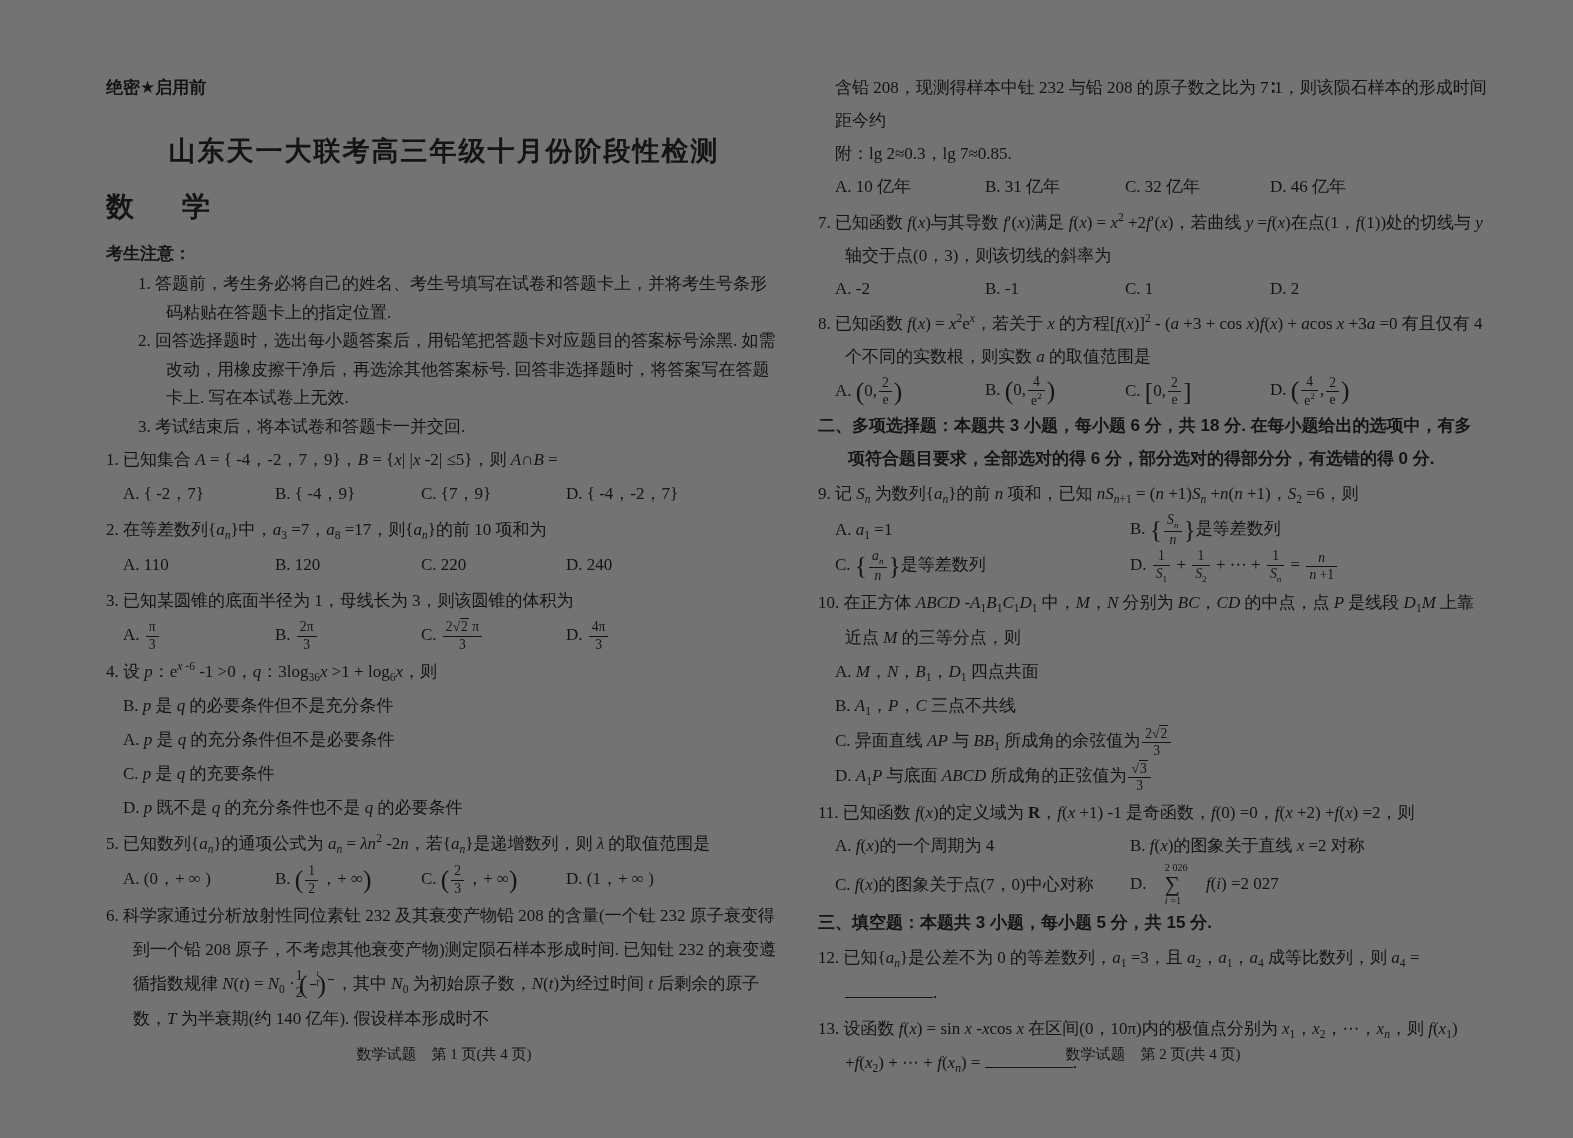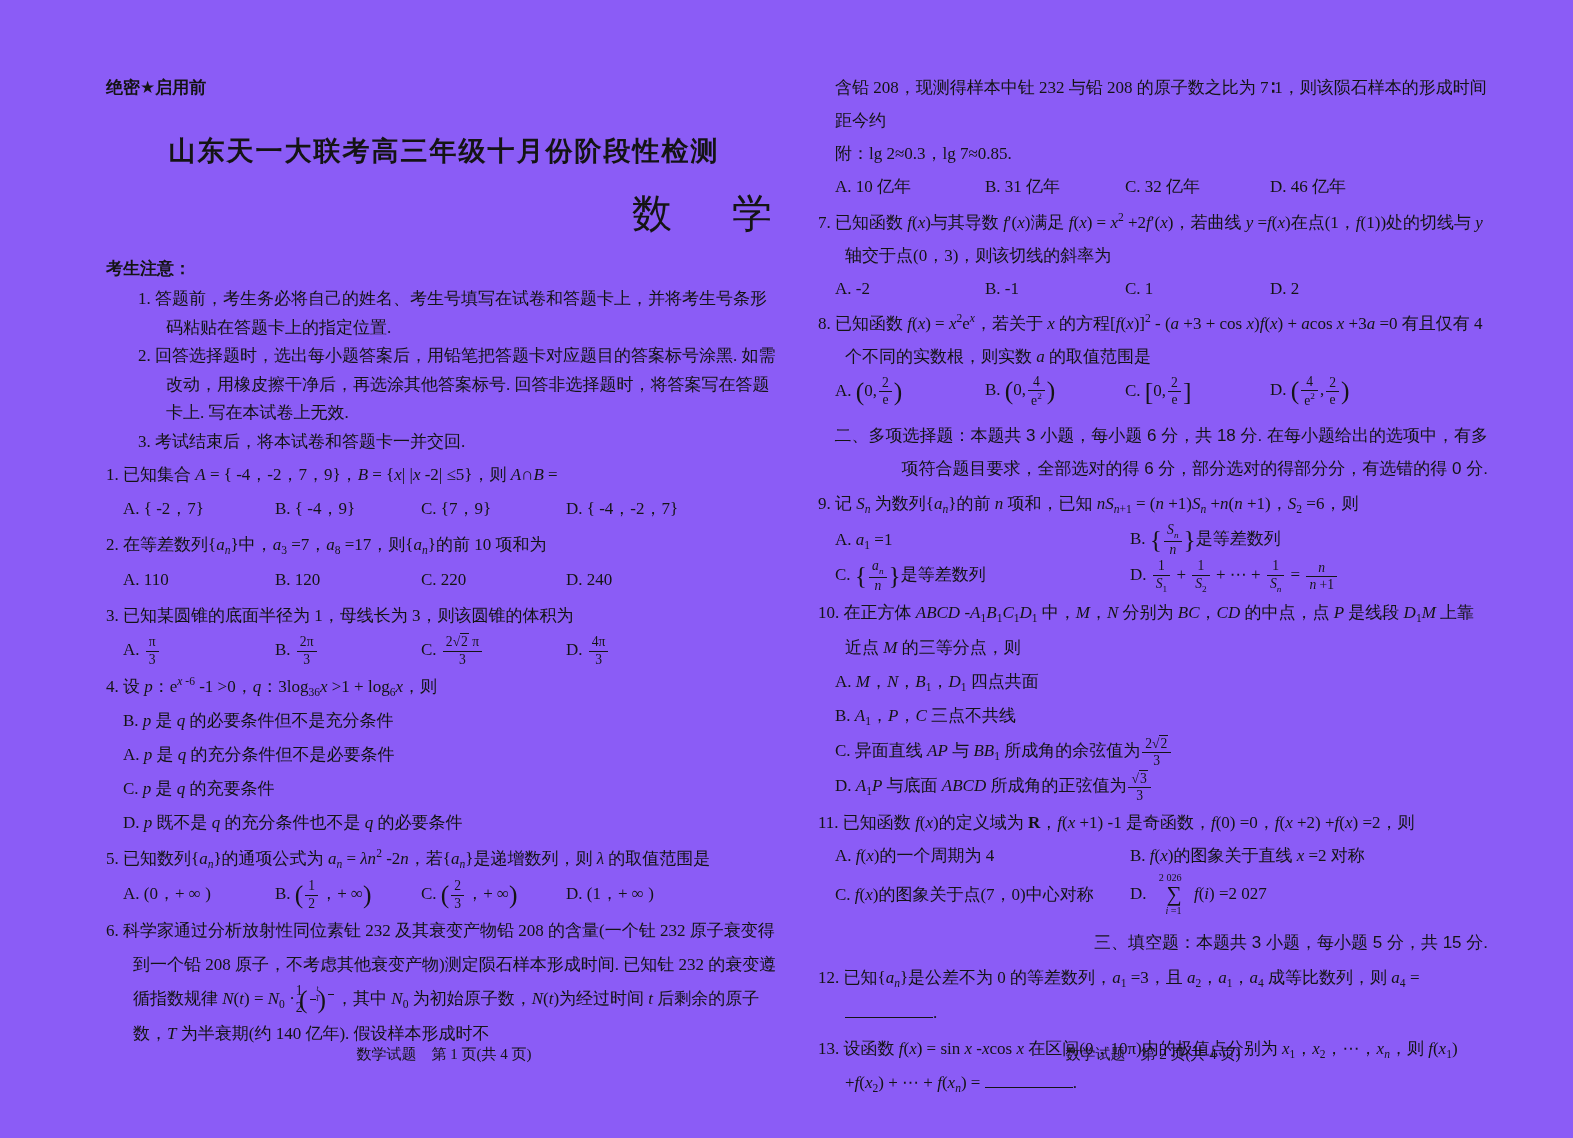--- a/index.html
+++ b/index.html
@@ -1,29 +1,29 @@
 <!DOCTYPE html>
 <html><head>
 <meta charset="utf-8">
 <style>
   html,body{margin:0;padding:0;background:#ffffff;}
   body{width:1573px;height:1138px;position:relative;overflow:hidden;
        font-family:"Liberation Serif","DejaVu Serif",serif;color:#141414;}
-  .sheet{position:absolute;inset:0;background:#8b5cf6;}
+  .sheet{position:absolute;inset:0;background:#737373;}
   .col{position:absolute;font-size:17px;line-height:2.0;}
   .col-left{left:106px;top:76px;width:676px;}
   .col-right{left:818px;top:71px;width:670px;line-height:1.95;}
 
   .secret{font-family:"Liberation Sans","DejaVu Sans",sans-serif;font-weight:bold;font-size:17px;line-height:1.4;}
   .title{margin:34px 0 0;text-align:center;font-size:27px;font-weight:700;letter-spacing:2px;line-height:1.3;}
-  .subject{margin:20px 0 14px;text-align:right;font-size:40px;font-weight:400;letter-spacing:10px;line-height:1.25;}
+  .subject{margin:20px 0 14px;text-align:left;font-size:28px;font-weight:700;letter-spacing:10px;line-height:1.25;}
   .notice-title{font-family:"Liberation Sans","DejaVu Sans",sans-serif;font-weight:bold;line-height:1.9;}
   .note{padding-left:60px;text-indent:-28px;line-height:1.68;}
   .sec{padding-left:30px;text-indent:-30px;font-family:"Liberation Sans","DejaVu Sans",sans-serif;
-       font-weight:normal;margin-top:10px;text-align:right;}
+       font-weight:bold;margin-top:0;}
   .q{padding-left:27px;text-indent:-27px;margin-top:2px;}
   .cont{padding-left:17px;}
   .optline{padding-left:17px;}
   .opts4{display:grid;grid-template-columns:152px 146px 145px 1fr;padding-left:17px;align-items:center;}
   .opts4r{display:grid;grid-template-columns:150px 140px 145px 1fr;padding-left:17px;align-items:center;}
   .opts2{display:grid;grid-template-columns:295px 1fr;padding-left:17px;align-items:center;}
   .footer{position:absolute;font-size:15px;text-align:center;line-height:1.4;}
   .foot-left{top:1044px;left:106px;width:676px;}
   .foot-right{top:1044px;left:818px;width:670px;}
 
@@ -31,21 +31,21 @@
   sup{font-size:.68em;}
   sub{font-size:.68em;}
   .fr{display:inline-flex;flex-direction:column;vertical-align:middle;text-align:center;
       line-height:1.2;font-size:.8em;margin:0 2px;}
   .fr>span:first-child{border-bottom:1px solid #141414;padding:0 3px;}
   .fr>span+span{padding:0 3px;}
   sup .fr{font-size:.62em;}
   .bp{font-size:1.5em;vertical-align:middle;line-height:1;font-weight:400;}
   .sq{white-space:nowrap;}
   .rad{border-top:1px solid #141414;padding:0 1px;}
-  .sum{display:inline-flex;flex-direction:column;align-items:flex-end;vertical-align:middle;line-height:1.05;margin:0 8px;}
+  .sum{display:inline-flex;flex-direction:column;align-items:flex-start;vertical-align:middle;line-height:1.05;margin:0 14px;}
   .sum .lim{font-size:.6em;}
   .sum .sig{font-size:1.25em;}
   .blank{display:inline-block;width:88px;border-bottom:1px solid #141414;height:1.05em;vertical-align:baseline;}
 </style>
 </head>
 <body>
 
 <div class="sheet">
 
   <div class="col col-left">

